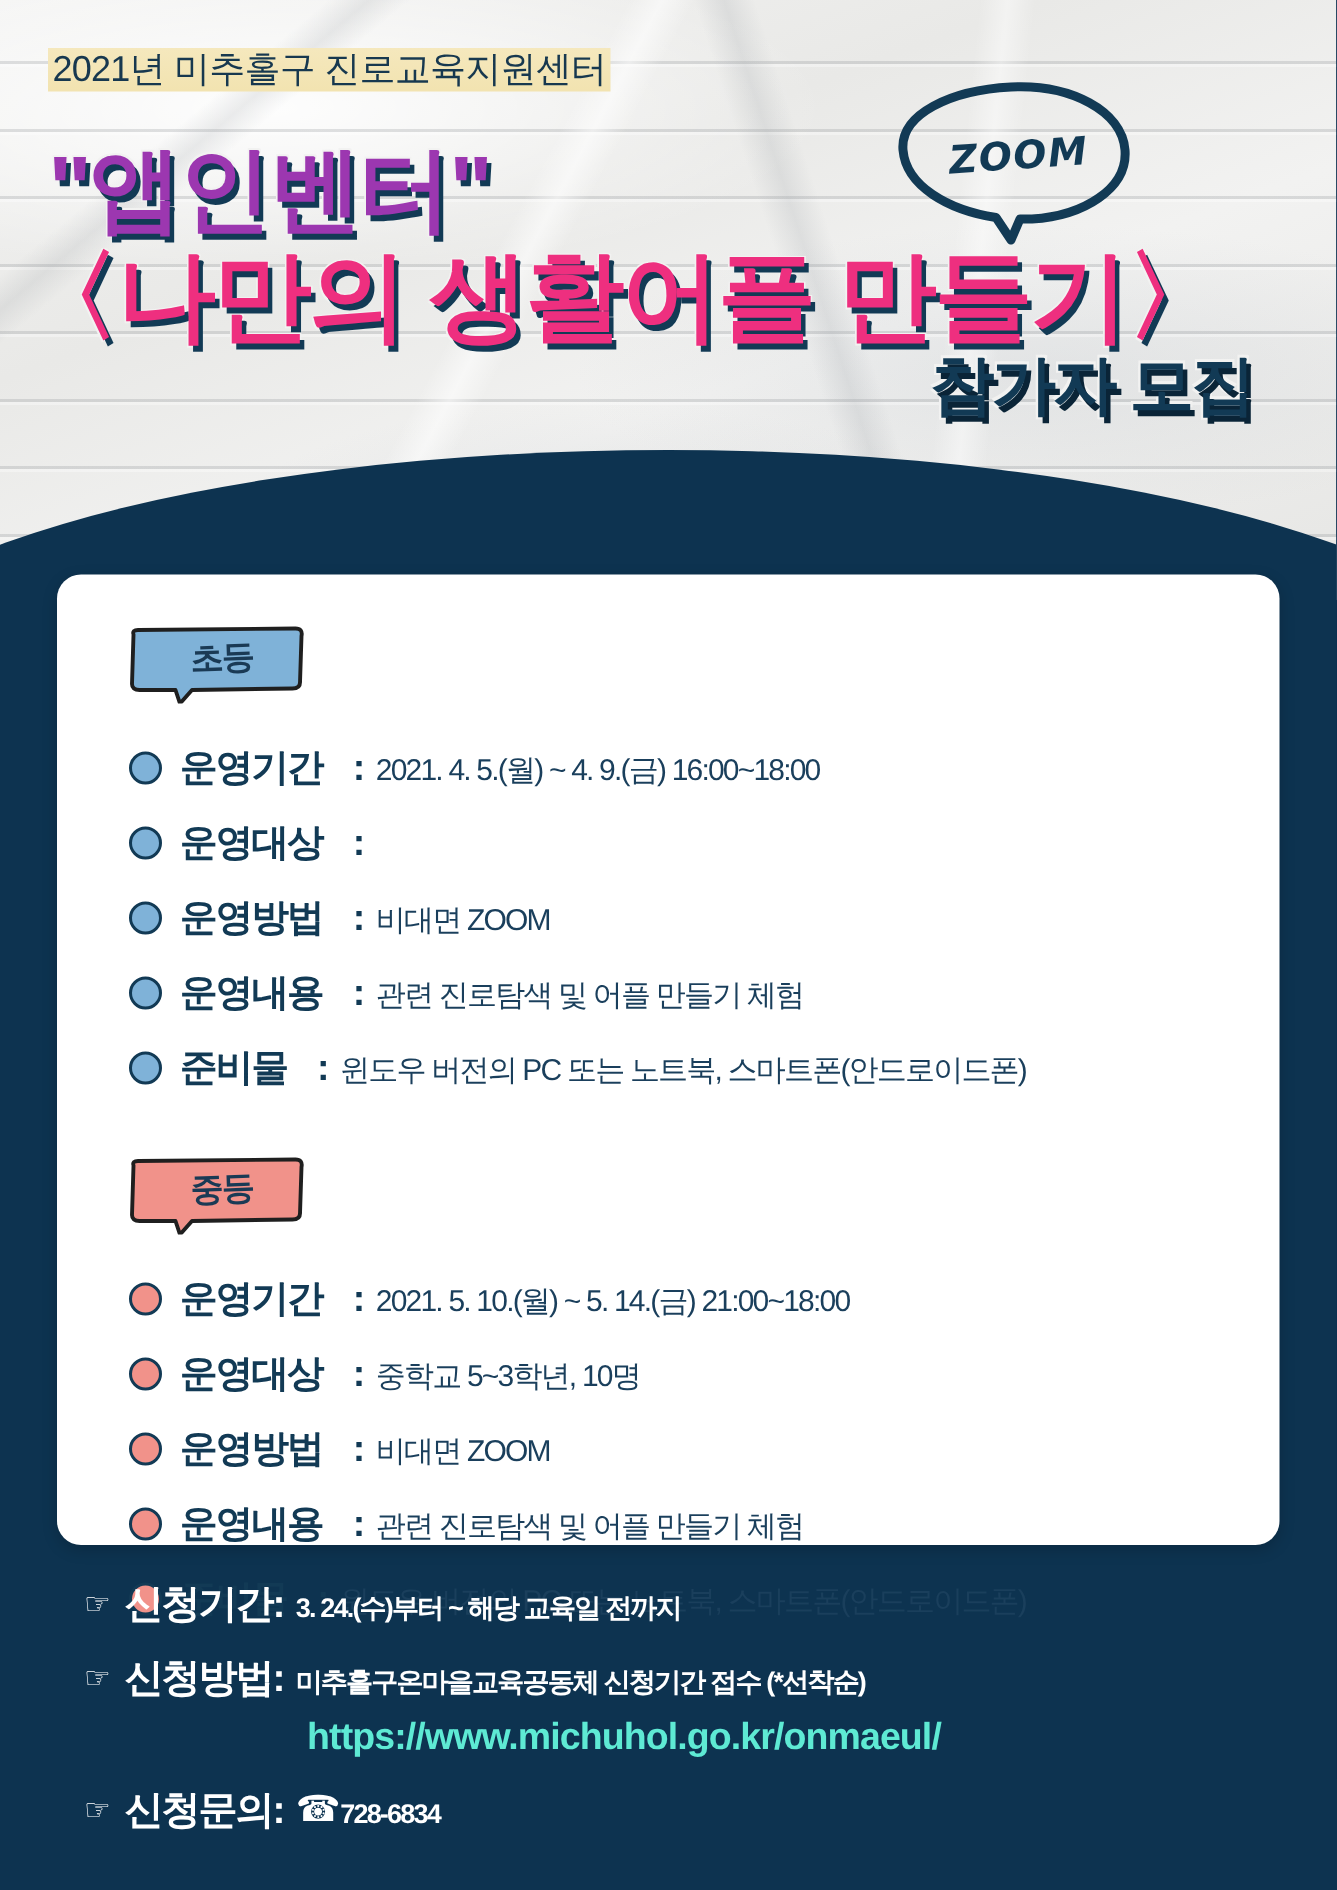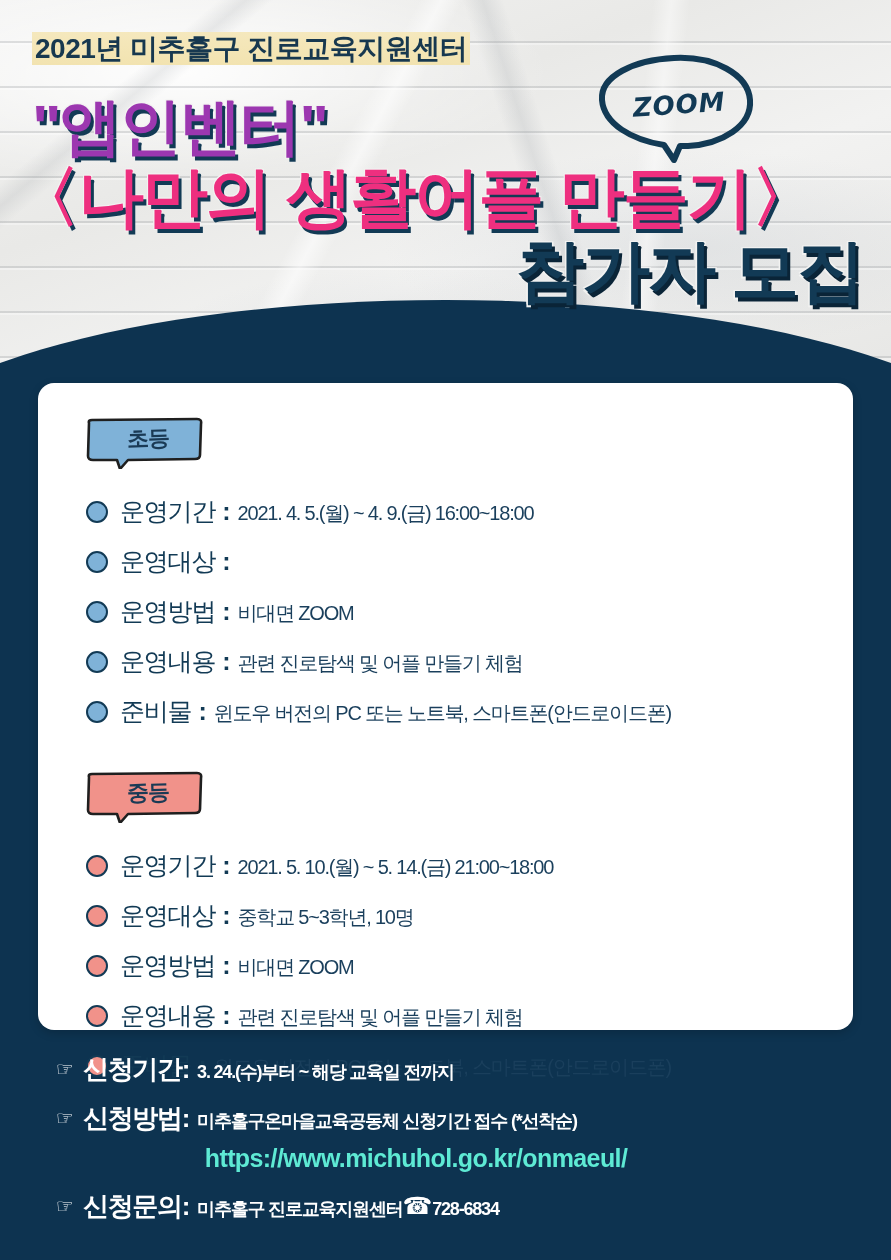--- a/index.html
+++ b/index.html
@@ -79,22 +79,22 @@
     background:#0d3350;
     z-index:2;
   }
 
   
   .kicker {
     position: absolute;
     left: 28px;
     top: 28px;
     z-index: 6;
-    font-size: 28px;
-    font-weight: 700;
+    font-size: 24px;
+    font-weight: 400;
     letter-spacing: -0.5px;
     color: #17384f;
     padding: 2px 10px 4px 4px;
     white-space: nowrap;
   }
   .kicker .hl {
     background: linear-gradient(180deg, #f5e8bd 0%, #f2e3b0 100%);
     box-decoration-break: clone;
     -webkit-box-decoration-break: clone;
     padding: 1px 3px;
@@ -132,24 +132,24 @@
     color: #ee2f7f;
     text-shadow:
       3px 4px 0 #123a55,
       -1px -1px 0 #f2f2f1,
       1px -1px 0 #f2f2f1,
       -1px 1px 0 #f2f2f1;
   }
 
   .t3 {
     margin-top: 6px;
-    font-size: 68px;
+    font-size: 43px;
     color: #123a55;
     text-align: right;
-    padding-right: 28px;
+    padding-right: 56px;
     text-shadow:
       3px 4px 0 #0a2437,
       -1.5px -1.5px 0 #f2f2f1,
       1.5px -1.5px 0 #f2f2f1,
       -1.5px 1.5px 0 #f2f2f1;
   }
 
   
   .zoom-bubble {
     position: absolute;
@@ -236,24 +236,24 @@
     border: 2.5px solid #123a55;
     margin-right: 12px;
     position: relative;
     top: 3px;
   }
   .bullet.blue { background: #7fb2d8; }
   .bullet.pink { background: #f1928a; }
 
   .row-label {
     font-size: 25px;
-    font-weight: 400;
+    font-weight: 700;
     color: #123a55;
     letter-spacing: -1.2px;
-    margin-right: 7px;
+    margin-right: 20px;
   }
   .row-colon {
     font-size: 25px;
     font-weight: 800;
     color: #123a55;
     margin-right: 7px;
   }
   .row-value {
     font-size: 20px;
     font-weight: 400;
@@ -446,20 +446,19 @@
       <span class="f-hand">☞</span>
       <span class="f-label">신청방법:</span>
       <span class="f-value">미추홀구온마을교육공동체 신청기간 접수 (*선착순)</span>
     </div>
 
     <div class="f-url">https://www.michuhol.go.kr/onmaeul/</div>
 
     <div class="f-row">
       <span class="f-hand">☞</span>
       <span class="f-label">신청문의:</span>
-      <span class="f-value">미추홀구 진로교육지원센터</span>
       <span class="phone-glyph f-value">☎</span>
       <span class="f-value">728-6834</span>
     </div>
 
   </div>
 
 </div>
 
 </body></html>

